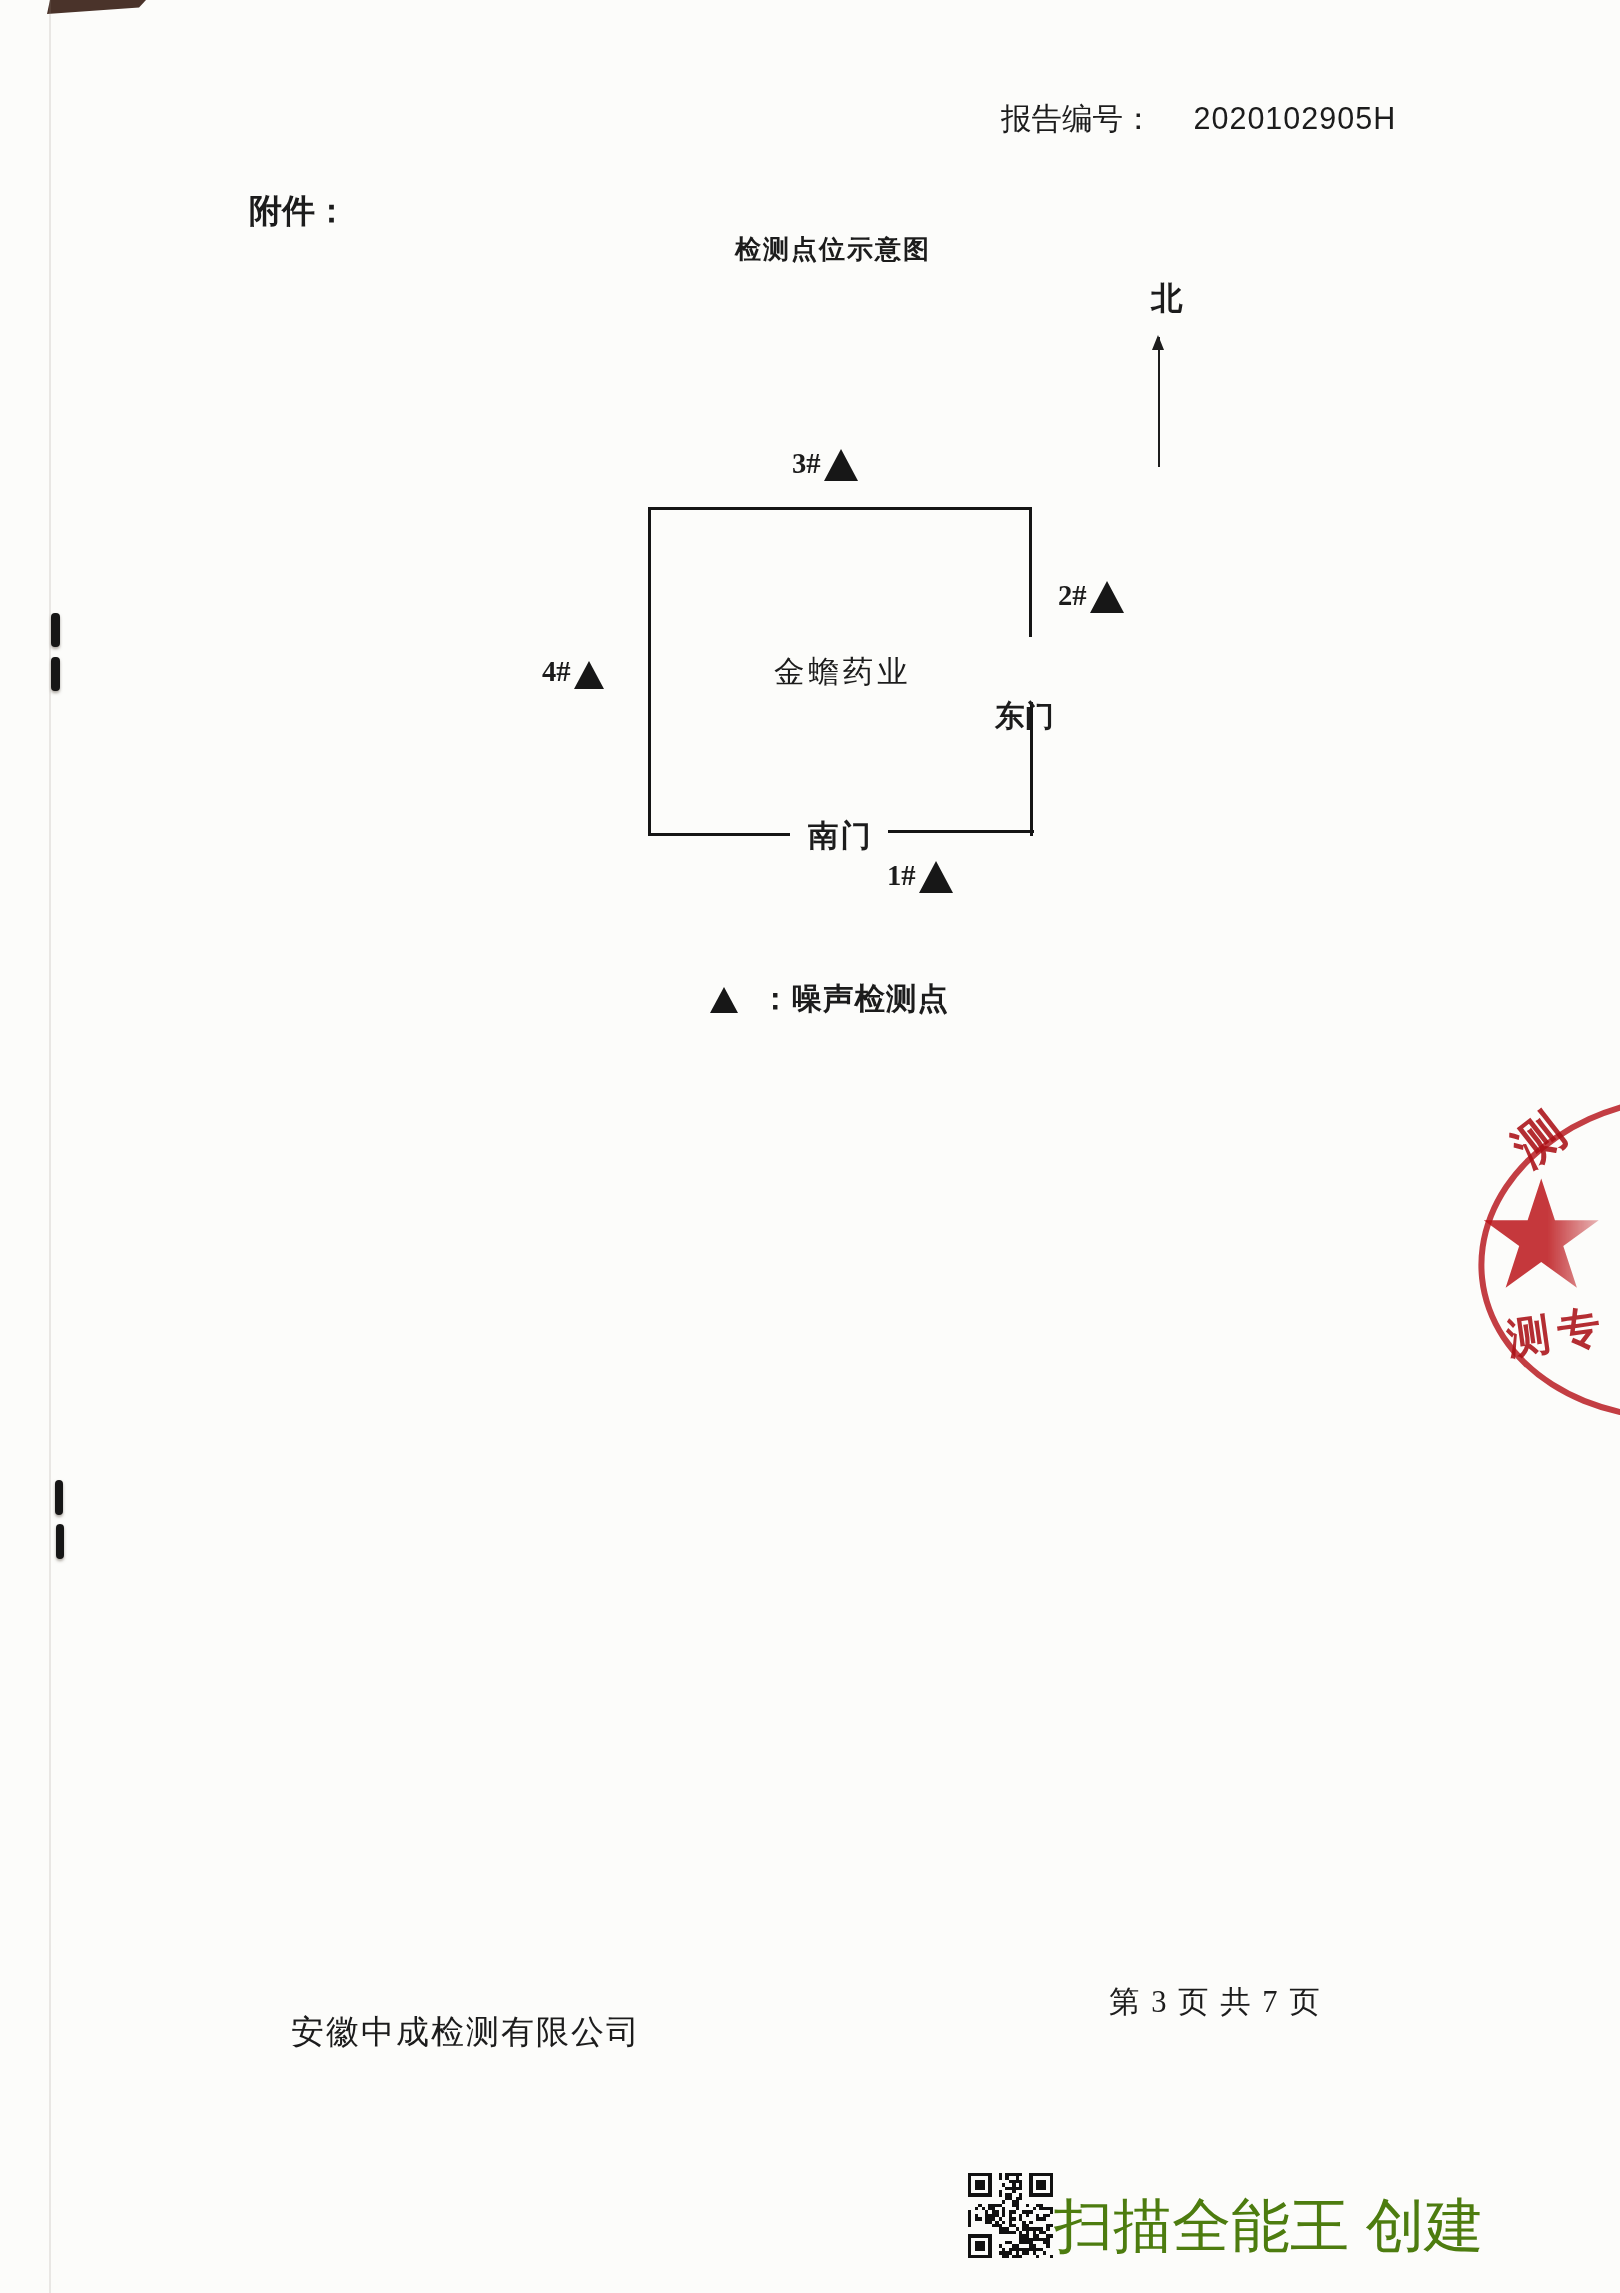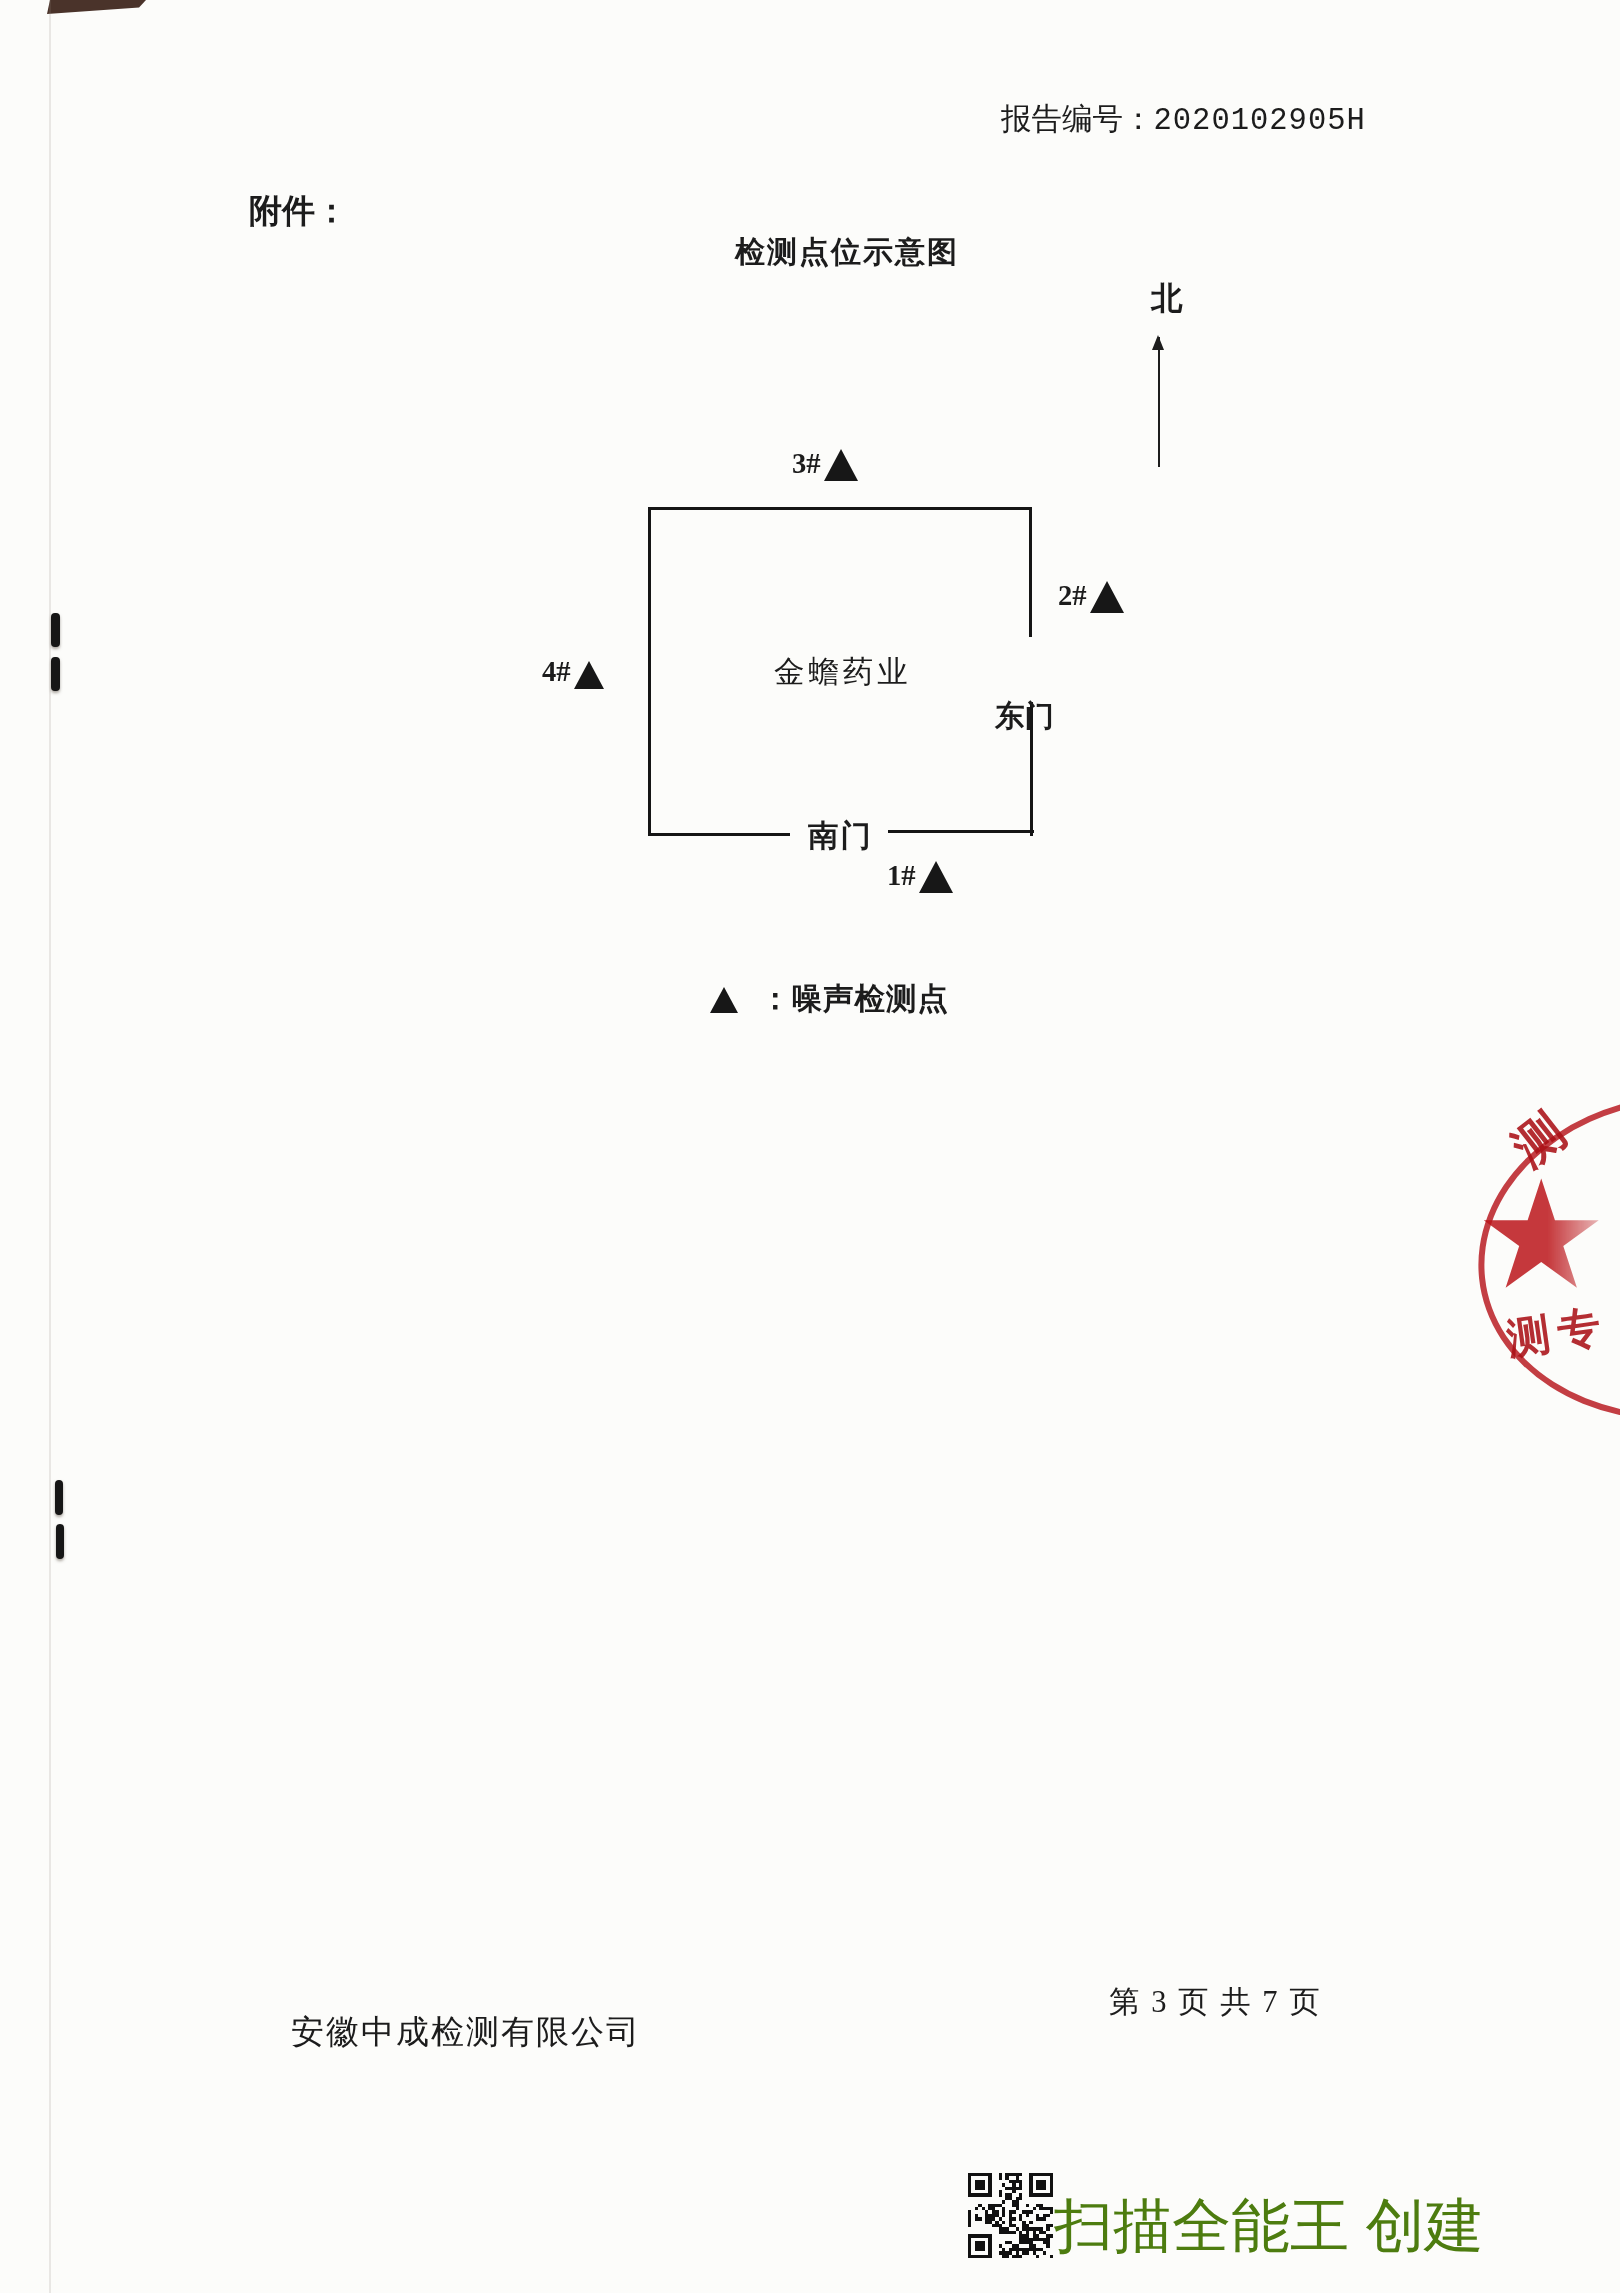--- a/index.html
+++ b/index.html
@@ -25,24 +25,24 @@
     position:absolute;width:8.9px;background:#161616;border-radius:3.9px;
     box-shadow:0 2px 3px rgba(90,80,70,.5);
   }
   .bm1{left:51px;top:613px;height:34px;}
   .bm2{left:51px;top:657px;height:34px;}
   .bm3{left:55px;top:1480px;height:35px;width:7.9px;}
   .bm4{left:56px;top:1524px;height:35px;width:7.9px;}
 
   
   .report-no{position:absolute;left:1001px;top:99px;font-size:30.5px;white-space:nowrap;}
-  .report-no .num{font-family:Liberation Mono, monospace;letter-spacing:1px;}
+  .report-no .num{font-family:Liberation Sans, sans-serif;letter-spacing:1px;margin-left:40px;}
   .attachment{position:absolute;left:249px;top:189px;font-size:33px;font-weight:bold;
     font-family:"Liberation Sans","DejaVu Sans",sans-serif;}
-  .title{position:absolute;left:735px;top:232px;font-size:30px;font-weight:bold;letter-spacing:2px;}
+  .title{position:absolute;left:735px;top:232px;font-size:26px;font-weight:bold;letter-spacing:2px;}
 
   
   .north-label{position:absolute;left:1151px;top:278px;font-size:31.5px;font-weight:bold;}
   .north-arrow{position:absolute;left:1158px;top:337px;width:2px;height:130px;background:#1d1d1d;}
   .north-arrow::before{
     content:"";position:absolute;left:-5.9px;top:-2px;
     border-left:6.9px solid transparent;border-right:6.9px solid transparent;
     border-bottom:15.8px solid #1d1d1d;
   }
 

